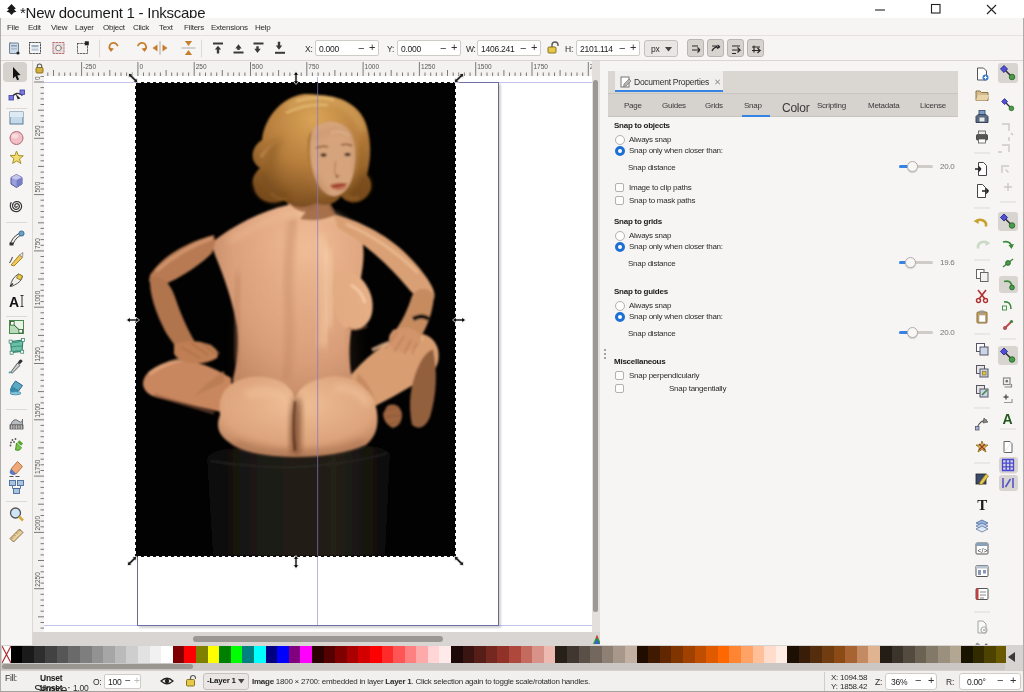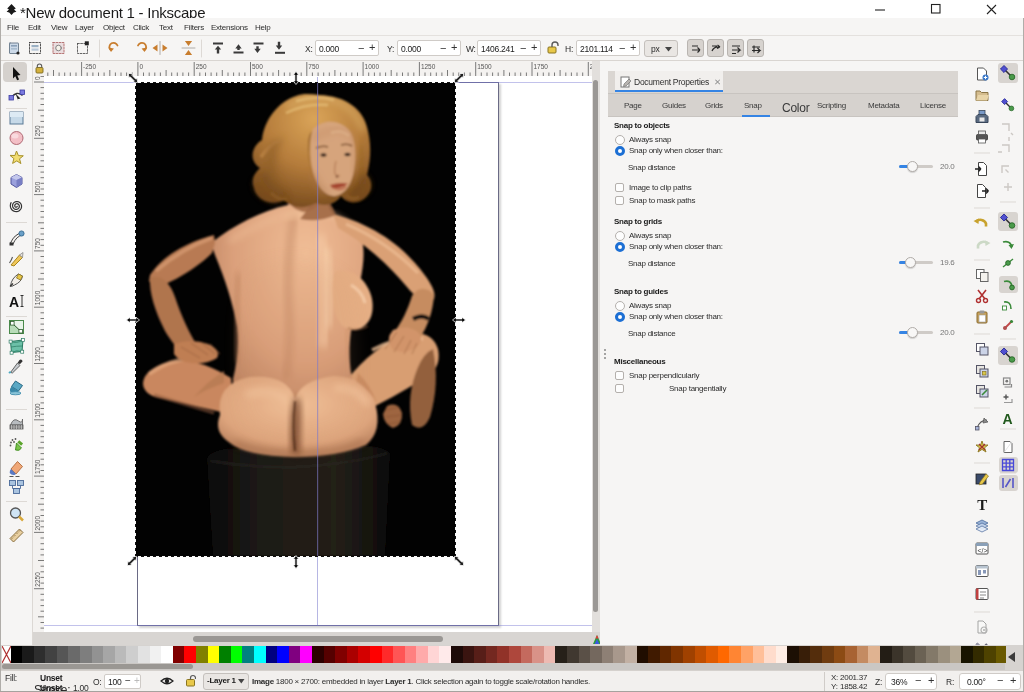--- a/index.html
+++ b/index.html
@@ -881,21 +881,21 @@
     <path d="M5.5,5.5 v-1.5 a2.5,2.5 0 0 1 5,0 v1" fill="none" stroke="#5a5a5a" stroke-width="1.2"></path>
   </svg>
 <div class="ab" style="left:203px;top:672.5px;width:46px;height:17px;background:#e9e6e3;border:1px solid #c4c0bc;border-radius:3px;"></div>
 <div style="position:absolute;left:207px;top:676px;font-size:8px;font-weight:bold;white-space:nowrap;color:#1a1a1a;">-Layer 1</div>
 <svg class="ab" style="left:238px;top:679px" width="7" height="5" viewBox="0 0 7 5">
     <path d="M0,0 h6.5 l-3.2,4.5 z" fill="#444"></path>
   </svg>
 <div style="position:absolute;left:252px;top:677px;font-size:8px;white-space:nowrap;color:#2c2c2c;"><b>Image</b> 1800 × 2700: embedded in layer <b>Layer 1</b>. Click selection again to toggle scale/rotation handles.</div>
 <div class="ab" style="left:824px;top:672px;width:1px;height:19px;background:#d0ccc8;"></div>
 <div style="position:absolute;left:831px;top:672.5px;font-size:8px;white-space:nowrap;color:#2c2c2c;">X:</div>
-<div style="position:absolute;left:840px;top:672.5px;font-size:8px;white-space:nowrap;color:#2c2c2c;">2001.37</div>
+<div style="position:absolute;left:840px;top:672.5px;font-size:8px;white-space:nowrap;color:#2c2c2c;">1094.58</div>
 <div style="position:absolute;left:831px;top:681.5px;font-size:8px;white-space:nowrap;color:#2c2c2c;">Y:</div>
 <div style="position:absolute;left:840px;top:681.5px;font-size:8px;white-space:nowrap;color:#2c2c2c;">1858.42</div>
 <div style="position:absolute;left:875px;top:677px;font-size:8.5px;white-space:nowrap;color:#2c2c2c;">Z:</div>
 <div class="ab" style="left:885px;top:672.5px;width:52px;height:17px;background:#fff;border:1px solid #cfcbc7;border-radius:3px;"></div>
 <div style="position:absolute;left:891px;top:676.5px;font-size:8.5px;white-space:nowrap;color:#1a1a1a;">36%</div>
 <div style="position:absolute;left:915px;top:674px;font-size:11px;white-space:nowrap;color:#333;">−</div>
 <div style="position:absolute;left:928px;top:673.5px;font-size:11px;white-space:nowrap;color:#333;">+</div>
 <div style="position:absolute;left:946px;top:677px;font-size:8.5px;white-space:nowrap;color:#2c2c2c;">R:</div>
 <div class="ab" style="left:959px;top:672.5px;width:62px;height:17px;background:#fff;border:1px solid #cfcbc7;border-radius:3px;"></div>
 <div style="position:absolute;left:967px;top:676.5px;font-size:8.5px;white-space:nowrap;color:#1a1a1a;">0.00°</div>

